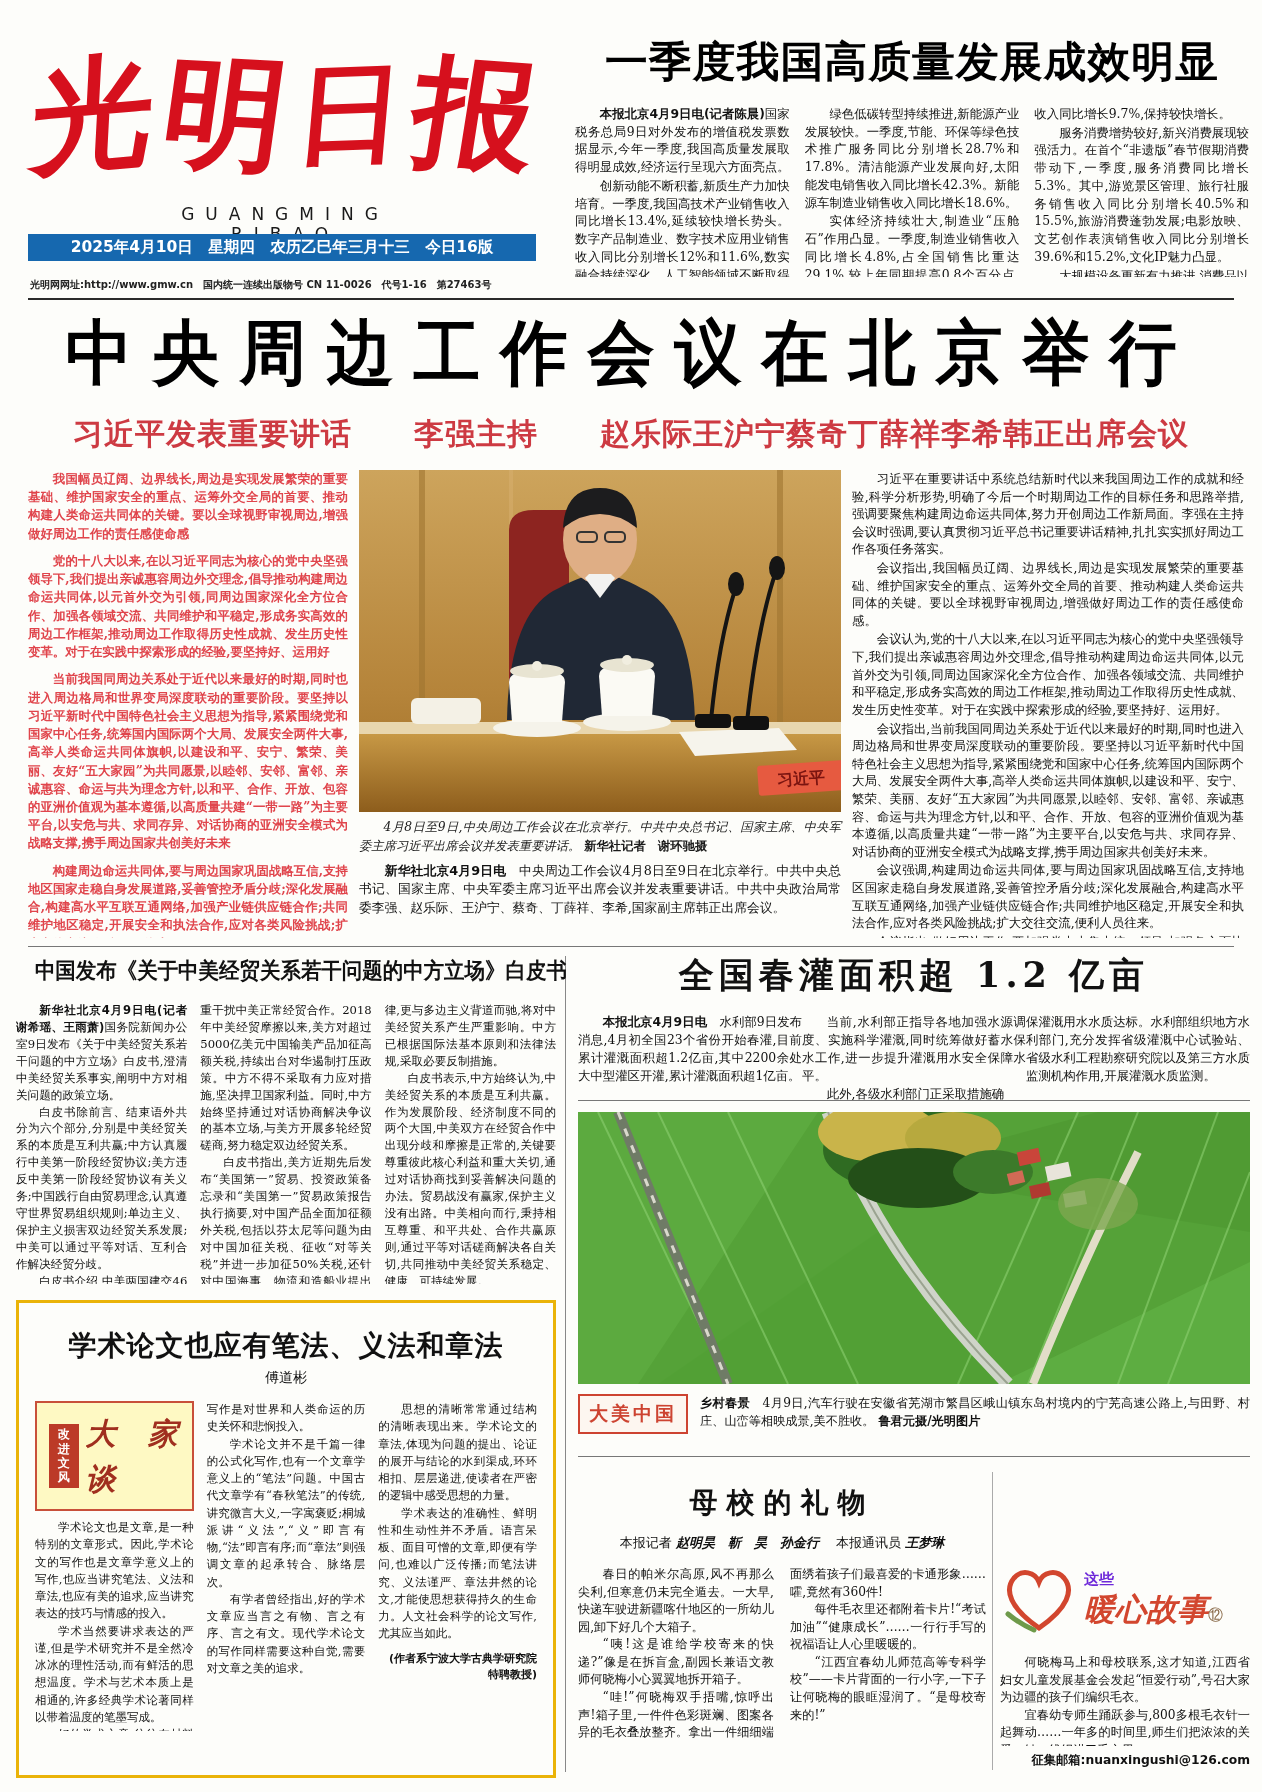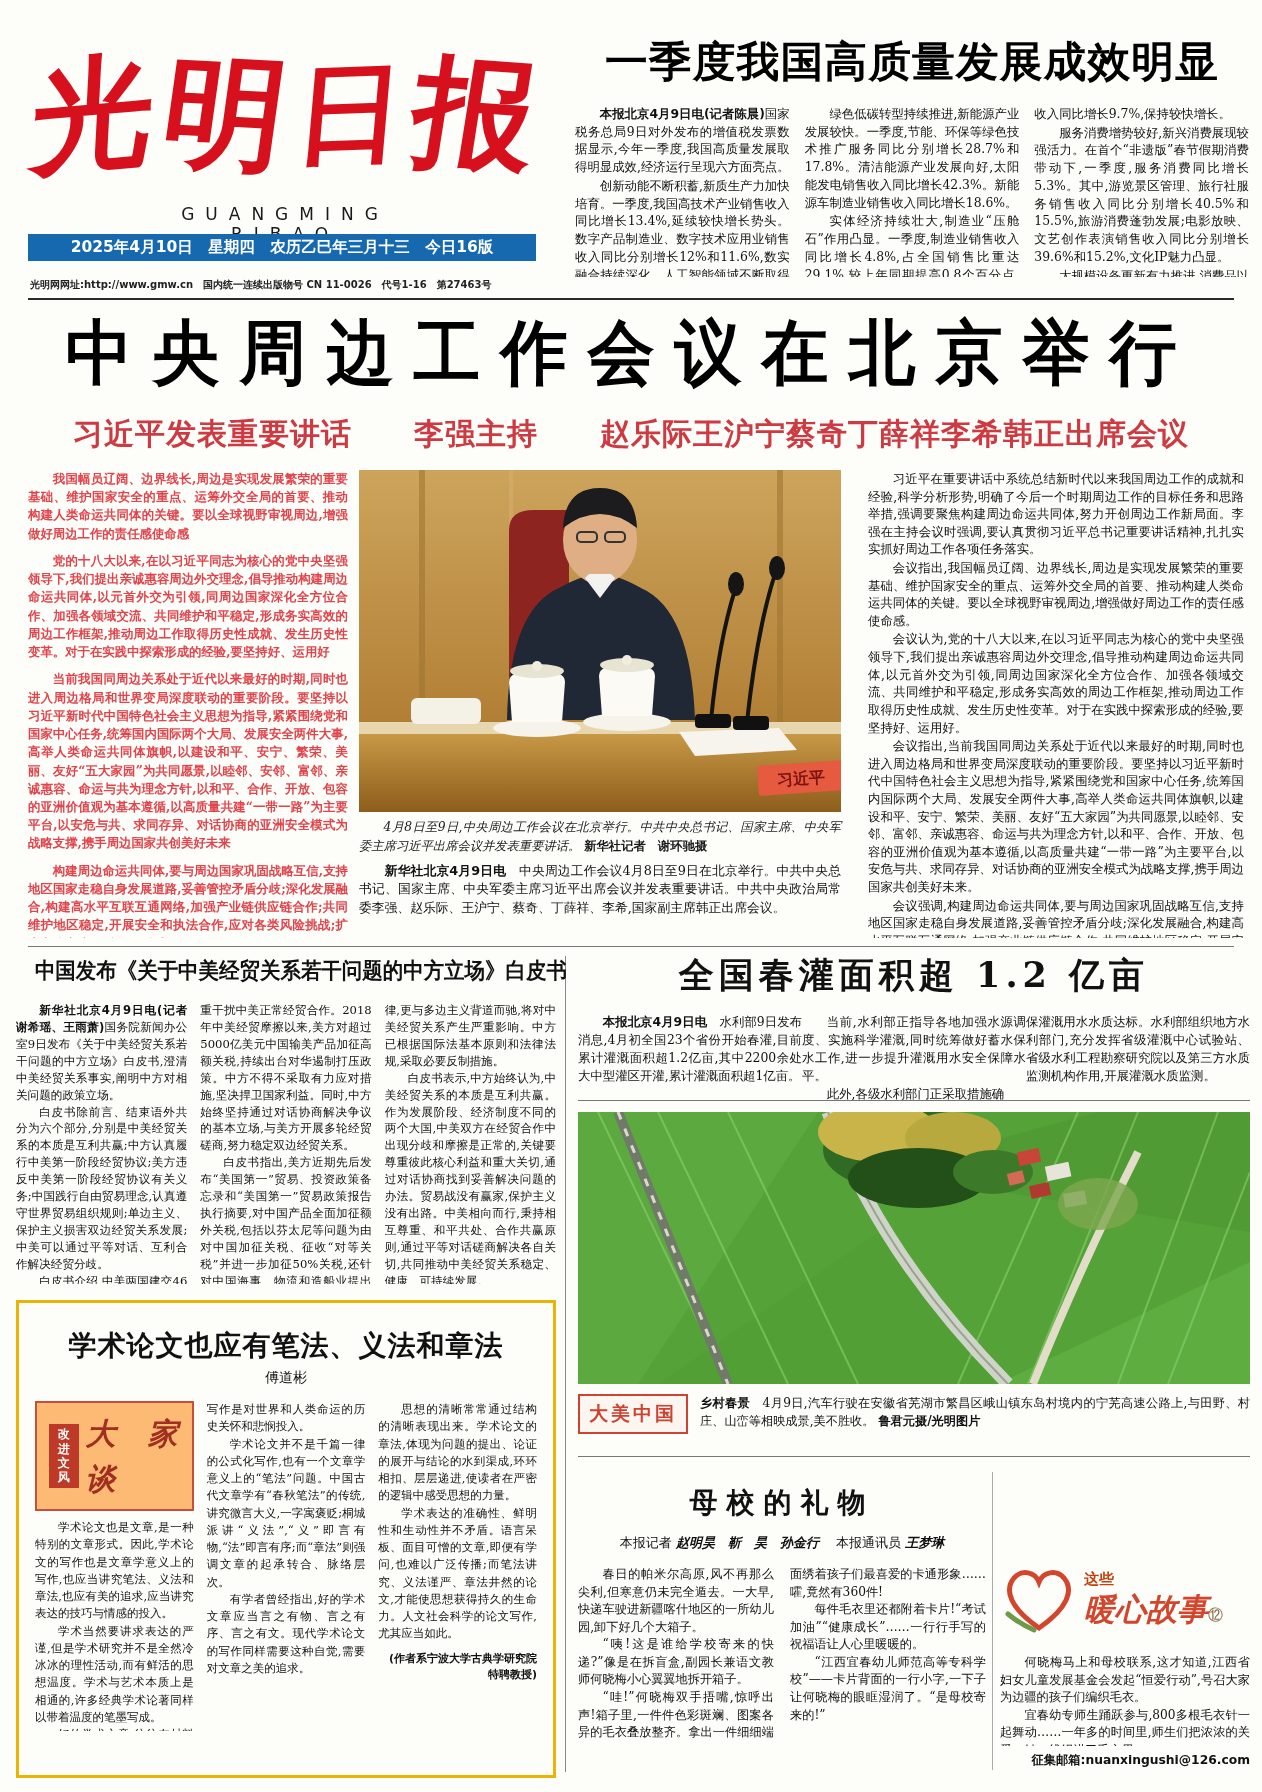--- a/index.html
+++ b/index.html
@@ -52,21 +52,21 @@
   #main-subhead { left:0; top:414px; width:1262px; text-align:center;
     font-size:30px; font-weight:700; color:#cd3a42; letter-spacing:1px; white-space:nowrap; }
   #main-cols { left:28px; top:470px; width:1216px; height:468px;
     display:grid; grid-template-columns:320px 482px 392px; column-gap:11px; }
   #quote-col { color:#e0454c; font-size:12.4px; line-height:1.47; overflow:hidden; font-weight:700; }
   #quote-col p { margin-bottom:9px; }
   #photo1 { width:482px; height:342px; display:block; background:#b5853e; }
   #photo1-caption { margin-top:7px; font-size:12.3px; line-height:1.45; color:#1a1a1a; }
   #center-lead { margin-top:6px; font-size:12.8px; line-height:1.45; }
   #right-col { font-size:12.4px; line-height:1.42; overflow:hidden; }
-  #right-col p { margin-bottom:1px;margin-left:16px; }
+  #right-col p { margin-bottom:1px; }
 
   
   #wp-art { left:16px; top:956px; width:540px; }
   #wp-headline { font-family:"DejaVu Sans",sans-serif; font-size:22px; font-weight:900;
     text-align:center; white-space:nowrap; transform:scaleX(0.93); transform-origin:center; }
   #wp-cols { display:flex; gap:13px; margin-top:16px; height:282px; overflow:hidden; }
   #wp-cols .c { flex:1; font-size:11.6px; line-height:1.46; }
 
   #irr-art { left:578px; top:952px; width:672px; }
   #irr-headline { font-size:35px; font-weight:900; text-align:center; letter-spacing:5px; }
@@ -82,40 +82,40 @@
   #scenery-text { font-size:12.2px; line-height:1.5; }
 
   
   #essay-box { left:16px; top:1300px; width:540px; height:478px;
     border:3px solid #eab308; padding:16px 16px 12px; }
   #essay-title { text-align:center; font-size:28px; font-weight:900; letter-spacing:1px; margin-top:8px; }
   #essay-author { text-align:center; font-size:14px; margin-top:4px; }
   #essay-cols { display:flex; gap:13px; margin-top:14px; height:330px; overflow:hidden; }
   #essay-cols .c { flex:1; font-size:11.5px; line-height:1.5; }
   #essay-tag { border:2px solid #c8503a; padding:8px 12px; margin-bottom:8px;
-    display:flex; align-items:center; gap:7px; background:#fdba74; }
+    display:flex; align-items:center; gap:7px; background:#fef9c3; }
   #essay-tag .t-small { background:#bc3a27; color:#fff; font-size:12px; font-weight:700;
     padding:3px 4px; line-height:1.2; width:30px; text-align:center; }
   #essay-tag .t-big { font-size:30px; font-weight:900; color:#a02f1f;
     font-style:italic; letter-spacing:2px; }
   #essay-attrib { text-align:right; font-weight:700; font-size:11px;
     font-family:"DejaVu Sans",sans-serif; margin-top:8px; }
 
   
   #gift-art { left:578px; top:1472px; width:408px; }
   #gift-title { text-align:center; font-size:28px; font-weight:900; letter-spacing:9px; margin-top:12px; }
   #gift-byline { text-align:center; font-size:13px; margin-top:12px; }
   #gift-byline .nm { font-weight:700; font-style:italic; }
   #gift-cols { display:flex; gap:16px; margin-top:14px; height:172px; overflow:hidden; }
   #gift-cols .c { flex:1; font-size:12.2px; line-height:1.44; }
 
   
   #warm { left:1000px; top:1552px; width:250px; }
   #warm-logo { display:flex; align-items:center; gap:6px; height:96px; }
-  #warm-logo .these { font-size:15px; color:#c2410c; font-weight:700; }
+  #warm-logo .these { font-size:15px; color:#6d28d9; font-weight:700; }
   #warm-logo .main-t { font-size:31px; font-weight:900; color:#d2462e; font-style:italic; white-space:nowrap; }
   #warm-logo .num { font-size:15px; color:#8a6b4a; }
   #warm-text { margin-top:6px; font-size:12.2px; line-height:1.44; height:92px; overflow:hidden; }
   #warm-email { margin-top:6px; text-align:right; font-size:12.3px; font-weight:900;
     font-family:"DejaVu Sans",sans-serif; }
 
   .vrule { background:#888; width:1px; }
 </style>
 </head>
 <body>

